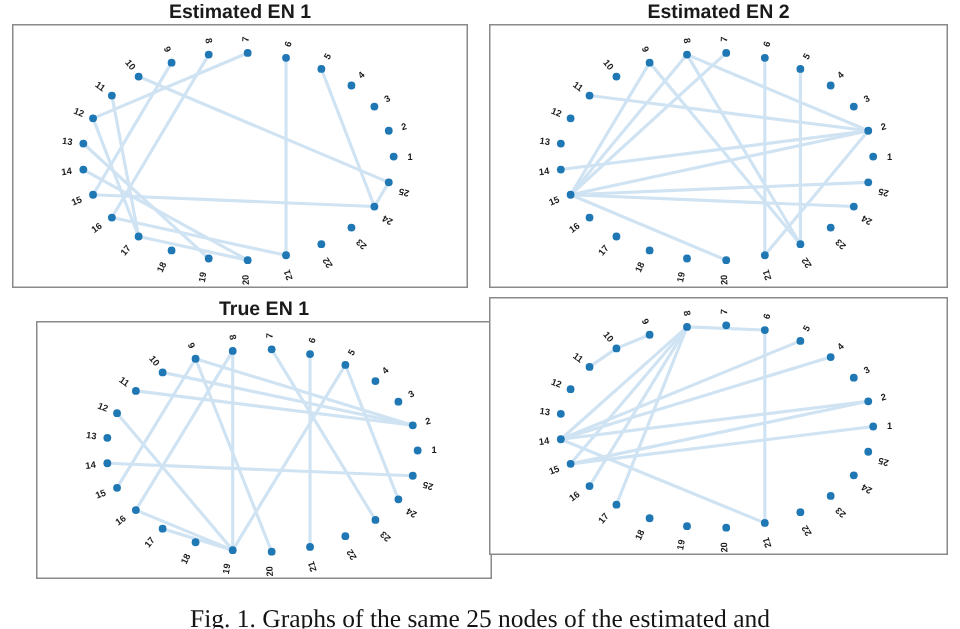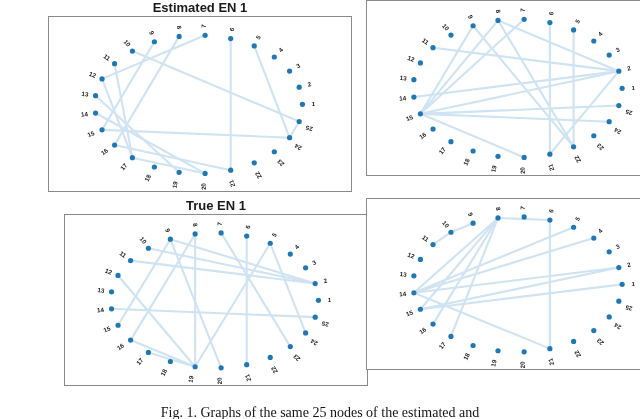--- a/index.html
+++ b/index.html
@@ -9,21 +9,20 @@
     font-family:"Liberation Sans", sans-serif;
     overflow:hidden;
   }
   #figure{
     position:relative;
     width:640px;height:419px;
   }
   .panel{
     position:absolute;
     box-sizing:border-box;
-    margin-left:40px;
   }
   .panel-title{
     text-align:center;
     font-family:"Liberation Sans", sans-serif;
     font-weight:bold;
     font-size:13px;
     color:#1a1a1a;
     line-height:16px;
     height:16px;
     letter-spacing:0px;
@@ -35,21 +34,21 @@
     position:relative;
     overflow:hidden;
   }
   .panel-box svg{display:block;}
   .caption{
     position:absolute;
     left:0;right:0;
     bottom:0px;
     text-align:center;
     font-family:"Liberation Serif", serif;
-    font-size:14px;
+    font-size:17px;
     color:#141414;
     line-height:20px;
     white-space:nowrap;
     overflow:hidden;
     height:16px;
   }
   .node{fill:#1f77b4;}
   .edge{stroke:#cfe3f3;fill:none;stroke-linecap:round;}
   .nlabel{
     font-family:"Liberation Sans", sans-serif;
@@ -133,20 +132,21 @@
             <circle cx="240.60" cy="120.70" r="2.6" class="node" fill="#1f77b4"></circle>
             <text x="250.24" y="128.00" class="nlabel" text-anchor="middle" transform="rotate(-151.2 250.24 128.00)">24</text>
             <circle cx="250.18" cy="104.57" r="2.6" class="node" fill="#1f77b4"></circle>
             <text x="260.83" y="109.31" class="nlabel" text-anchor="middle" transform="rotate(-165.6 260.83 109.31)">25</text>
           </g>
         </svg>
     </div>
   </div>
 
   <div class="panel" style="left:326px;top:0px;width:306px;height:194px;">
+    <div class="panel-title">Estimated EN 2</div>
     <div class="panel-box" style="width:306px;height:176px;">
       <svg width="303" height="173" viewBox="0 0 303 173">
           <g>
             <line x1="182.89" y1="21.55" x2="182.89" y2="153.18" class="edge" stroke="#cfe3f3" stroke-width="2.1"></line>
             <line x1="106.08" y1="24.75" x2="53.40" y2="112.84" class="edge" stroke="#cfe3f3" stroke-width="2.1"></line>
             <line x1="106.08" y1="24.75" x2="206.60" y2="145.79" class="edge" stroke="#cfe3f3" stroke-width="2.1"></line>
             <line x1="131.00" y1="19.39" x2="53.40" y2="112.84" class="edge" stroke="#cfe3f3" stroke-width="2.1"></line>
             <line x1="131.00" y1="19.39" x2="206.60" y2="145.79" class="edge" stroke="#cfe3f3" stroke-width="2.1"></line>
             <line x1="131.00" y1="19.39" x2="251.84" y2="70.16" class="edge" stroke="#cfe3f3" stroke-width="2.1"></line>
             <line x1="66.02" y1="46.69" x2="251.84" y2="70.16" class="edge" stroke="#cfe3f3" stroke-width="2.1"></line>

